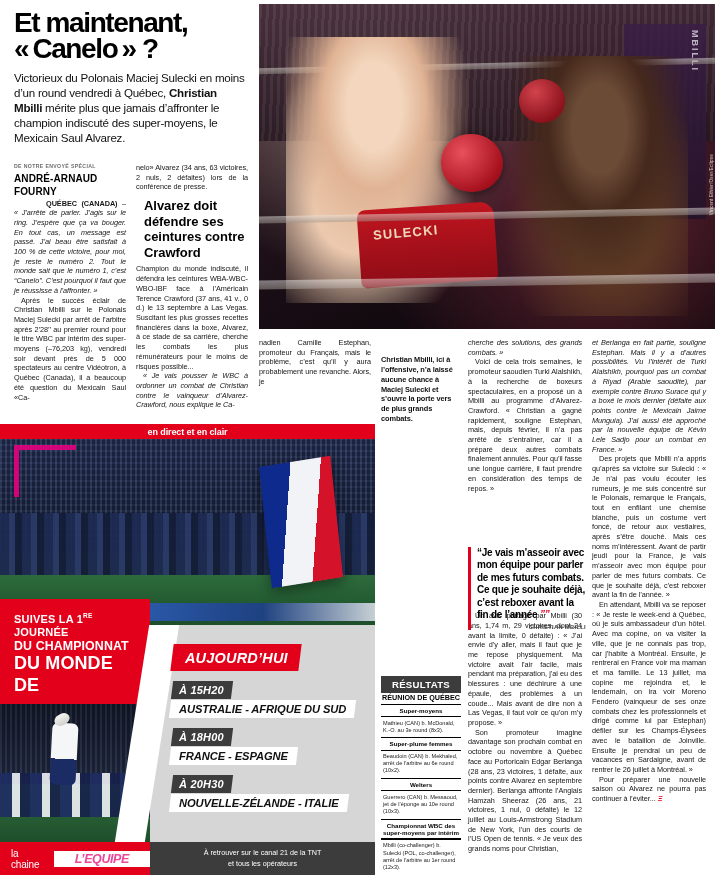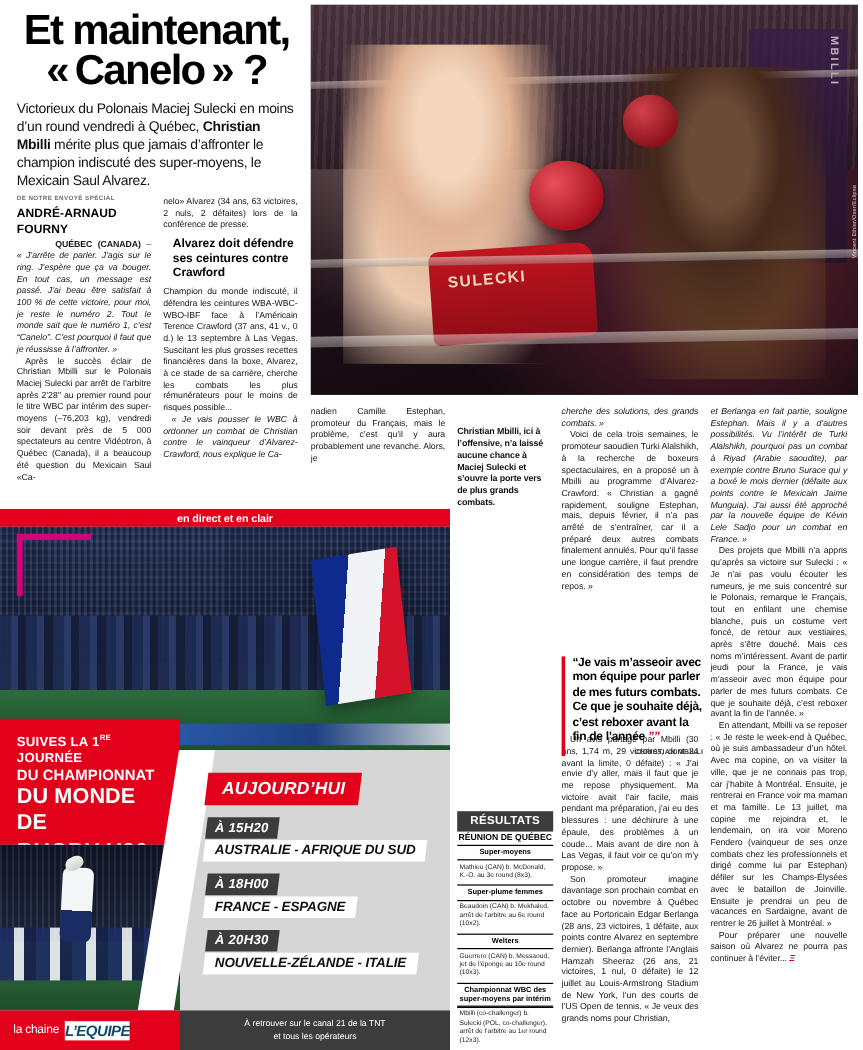--- a/index.html
+++ b/index.html
@@ -12,25 +12,24 @@
   .page { position: relative; width: 719px; height: 875px; background:#fff; }
 
   
   .head-zone {
     position: absolute; left: 0; top: 0; width: 259px; height: 160px;
     padding: 10px 12px 0 14px;
   }
   .headline {
     font-family: "Liberation Sans", sans-serif;
     font-weight: 800;
-    font-size: 35px;
+    font-size: 28px;
     line-height: 0.93;
     letter-spacing: -1.4px;
     color: #000;
-    text-align: center;
   }
   .headline .l2 { display:block; }
   .standfirst {
     margin-top: 9px;
     font-size: 11.6px;
     line-height: 1.29;
     color: #111;
     letter-spacing: -0.25px;
     font-weight: 500;
   }
@@ -51,21 +50,21 @@
   .src {
     font-size: 5.2px; font-weight: 700; letter-spacing: 0.35px;
     color: #6d6d6d; text-transform: uppercase; margin-bottom: 2px;
   }
   .byline {
     font-size: 10px; font-weight: 800; letter-spacing: 0.1px;
     color: #000; text-transform: uppercase; margin-bottom: 0;
   }
   .dateline { font-weight: 800; margin-left: 32px; }
   .subhead {
-    font-weight: 800; font-size: 10px; line-height: 1.2;
+    font-weight: 800; font-size: 13px; line-height: 1.2;
     color: #000; margin: 6px 0 4px 0; text-indent: 0; text-align: left;
     padding-left: 8px;
   }
 
   
   #col1 { left: 14px;  top: 163px; width: 112px; }
   #col2 { left: 136px; top: 163px; width: 112px; }
   #col3 { left: 259px; top: 338px; width: 112px; }
   #col4cap { left: 381px; top: 355px; width: 80px; }
   #col5 { left: 468px; top: 338px; width: 114px; }
@@ -247,22 +246,22 @@
   .match .teams span { display:inline-block; transform: skewX(7deg); }
   #m1 { top:256px; } #m2 { top:303px; } #m3 { top:350px; }
   #m1 .teams, #m2 .teams, #m3 .teams { margin-left:-2px; }
 
   .ad-footer-left {
     position:absolute; left:0; top:418px; width:150px; height:33px; background:#e2001a;
     display:flex; align-items:center; gap:5px; padding-left:11px;
   }
   .lachaine { color:#fff; font-size:10px; letter-spacing:-0.2px; }
   .lequipe-logo {
-    background:#fff; color:#0c4a6e; font-size:12.5px; font-weight:800; font-style:italic;
-    padding:1px 0; letter-spacing:-0.4px;text-align:right;
+    background:#fff; color:#ec4899; font-size:12.5px; font-weight:800; font-style:italic;
+    padding:1px 21px; letter-spacing:-0.4px;text-align:right;
   }
   .ad-footer-right {
     position:absolute; left:150px; top:418px; width:225px; height:33px; background:#3c3c3c;
     color:#fff; font-size:7.2px; line-height:1.45; display:flex; flex-direction:column;
     align-items:center; justify-content:center; text-align:center;
   }
 
   
   .results {
     position:absolute; left:381px; top:676px; width:80px; height:195px;

